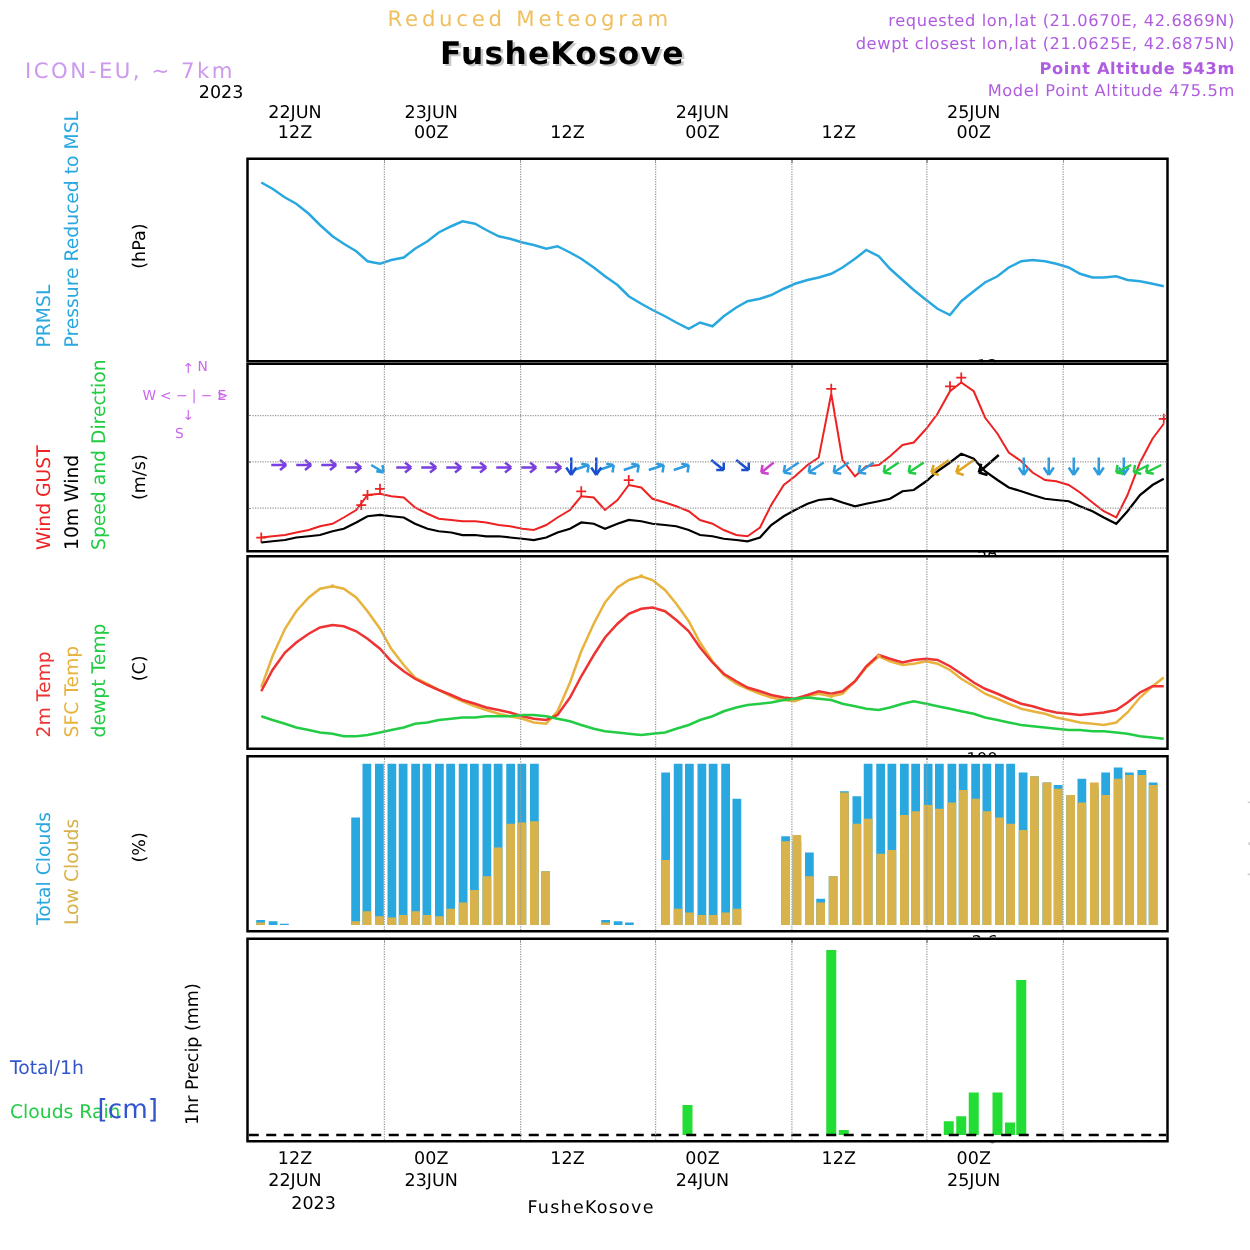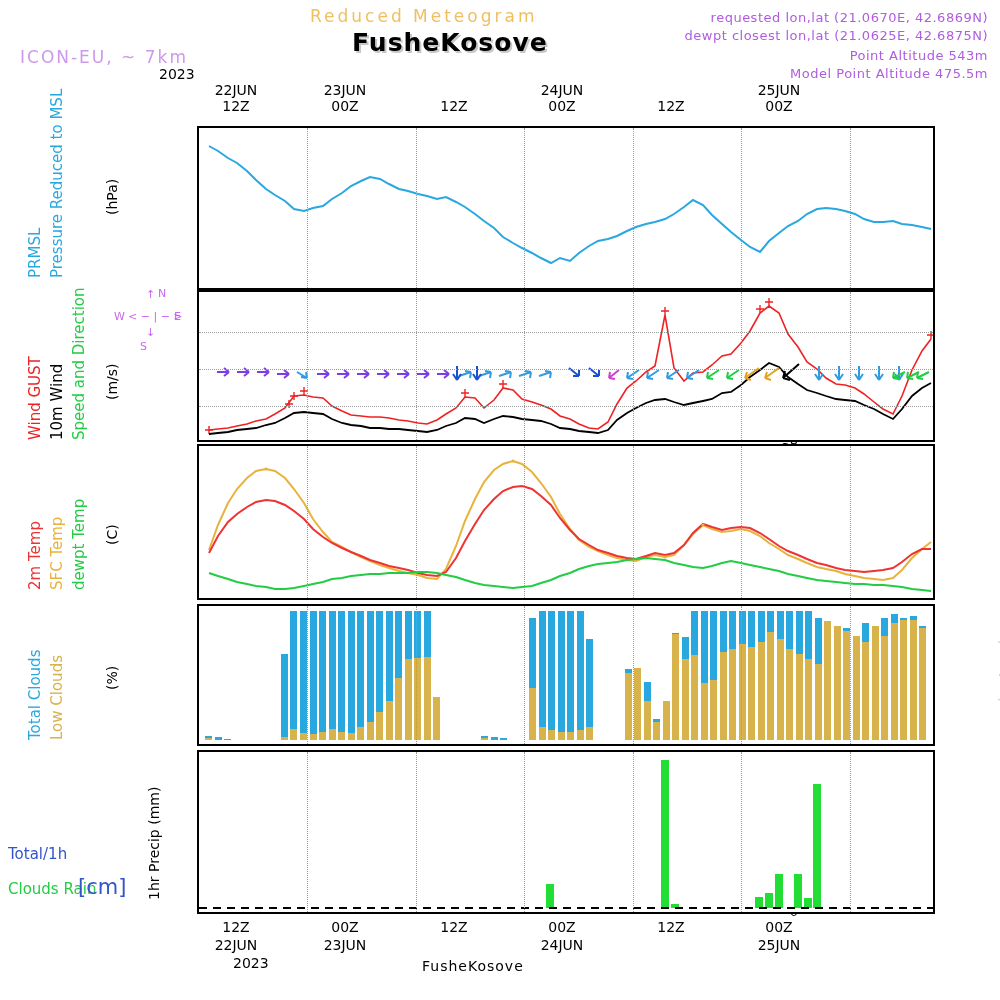--- a/index.html
+++ b/index.html
@@ -7,21 +7,21 @@
   .abs{position:absolute;}
   .nowrap{white-space:nowrap;}
   
   #hdr-forecast{left:310px;top:6px;font-size:17px;color:#f0c060;letter-spacing:3px;}
   #hdr-title{left:352px;top:28px;font-size:25px;font-weight:bold;color:#000;
              text-shadow:2px 2px 0 #c8c8c8;letter-spacing:1px;}
   #hdr-model{left:20px;top:47px;font-size:17px;color:#cc99ee;letter-spacing:2px;}
   .hdr-right{right:12px;font-size:13px;color:#b05ce0;text-align:right;letter-spacing:0.5px;}
   #hdr-r1{top:10px;}
   #hdr-r2{top:28px;}
-  #hdr-r3{top:48px;}
+  #hdr-r3{top:48px;font-weight:bold;}
   #hdr-r4{top:66px;}
   
   #topaxis{left:197px;top:82px;width:738px;height:42px;}
   .tlabel{position:absolute;font-size:14px;color:#000;text-align:center;width:80px;}
   .tl1{top:0px;} .tl2{top:16px;}
   #year-top{position:absolute;left:-38px;top:-16px;font-size:14px;color:#000;}
   
   .panel{position:absolute;left:197px;border:2px solid #000;background:#fff;box-sizing:border-box;}
   .gridv{position:absolute;top:0;bottom:0;width:0;border-left:1px dotted #9a9a9a;}
   .gridh{position:absolute;left:0;right:0;height:0;border-top:1px dotted #9a9a9a;}

